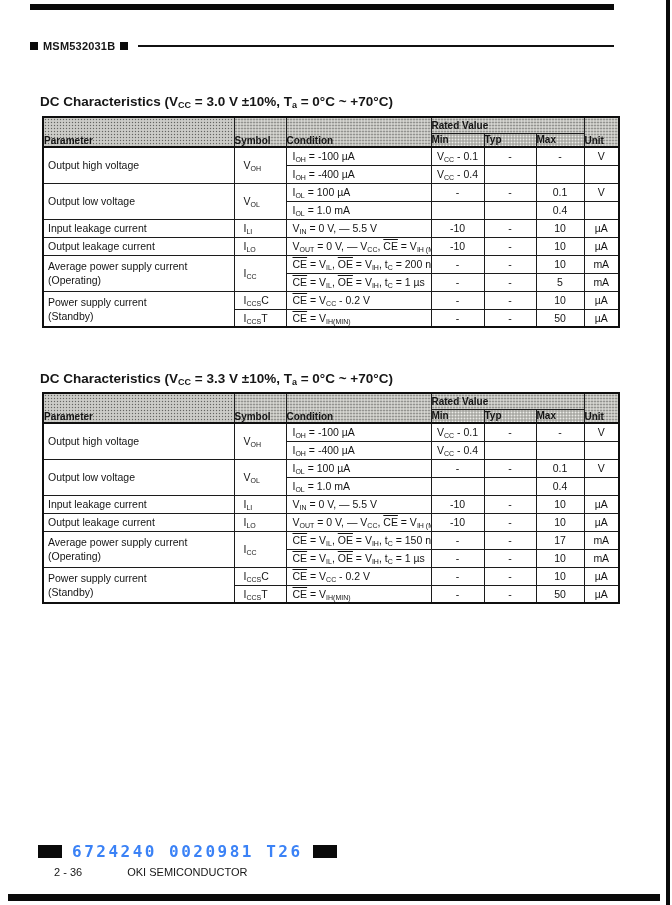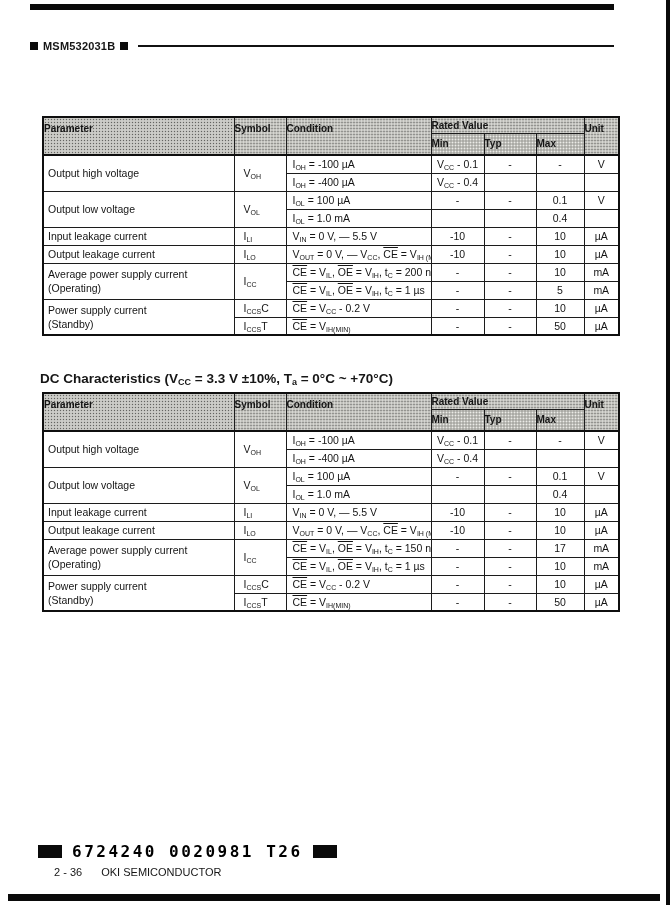--- a/index.html
+++ b/index.html
@@ -34,56 +34,57 @@
   thead th {
     background-color:#c2c2bd;
     background-image:
       radial-gradient(rgba(25,25,25,.55) .7px, rgba(0,0,0,0) 1px),
       radial-gradient(rgba(252,252,250,.7) .7px, rgba(0,0,0,0) 1px);
     background-size:3px 3px, 3px 3px;
     background-position:0 0, 1.5px 1.5px;
     font-weight:bold; font-size:10px; text-align:left;
   }
   thead tr.r1 th { height:16px; }
-  thead tr.r2 th { height:22px; vertical-align:middle; }
-  thead th.spanv { vertical-align:bottom; padding-bottom:20px; }
+  thead tr.r2 th { height:14px; vertical-align:middle; }
+  thead th.spanv { vertical-align:bottom; padding-bottom:0; }
   thead th.rated { vertical-align:middle; border-bottom:1px solid #1c1c1c; }
   thead { border-bottom:2px solid #0f0f0f; }
 
   tbody td { height:18px; padding:0 4px; white-space:nowrap; overflow:hidden; vertical-align:middle; }
   td.param { text-align:left; line-height:1.35; }
   td.sym   { text-align:left; padding-left:9px; }
   td.cond  { text-align:left; padding-left:6px; }
   td.min, td.typ, td.max, td.unit { text-align:center; }
   sub { font-size:7px; line-height:0; vertical-align:-2px; letter-spacing:0; }
   .ov { text-decoration:overline; }
 
   .footer-code { position:absolute; left:28px; top:842px; display:flex; align-items:center; }
   .code-text {
     font-family:"DejaVu Sans Mono", monospace; font-weight:bold;
-    font-size:16px; letter-spacing:2.5px; color:#000000;
+    font-size:16px; letter-spacing:2.5px; color:#3b82f6;
   }
   .footer-line2 { position:absolute; left:54px; top:866px; font-size:11px; }
-  .footer-line2 .company { margin-left:16px; }
+  .footer-line2 .company { margin-left:42px; }
 </style>
 </head>
 <body>
 
 <div id="page">
 
   <div class="top-bar"></div>
   <div class="right-bar"></div>
 
   <div class="doc-header">
     <span class="sq small"></span>
     <span class="part">MSM532031B</span>
     <span class="sq small after"></span>
     <span class="hrule"></span>
   </div>
 
+  <h2 class="section-title" style="top:94px">DC Characteristics (V<sub>CC</sub> = 3.0 V ±10%, T<sub>a</sub> = 0°C ~ +70°C)</h2>
 
   <div class="table-wrap" style="top:116px">
       <table>
         <colgroup>
           <col style="width: 191px;">
           <col style="width: 52px;">
           <col style="width: 145px;">
           <col style="width: 53px;">
           <col style="width: 52px;">
           <col style="width: 48px;">

